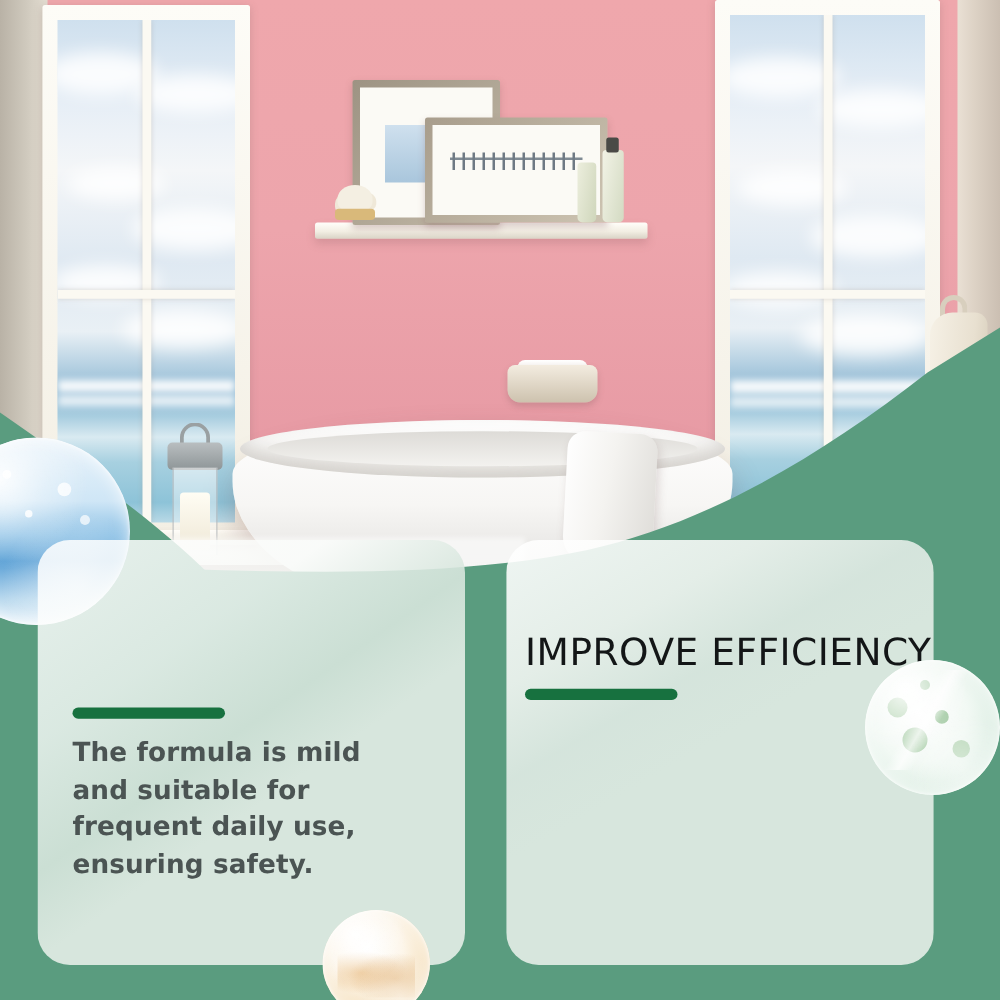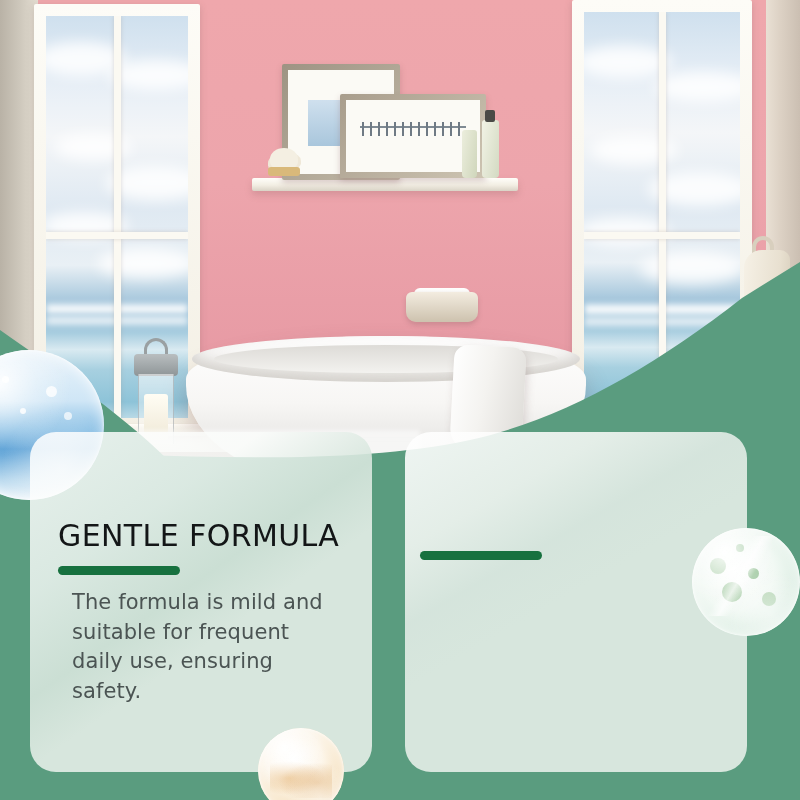--- a/index.html
+++ b/index.html
@@ -304,28 +304,28 @@
     <div style="position:absolute;left:110px;top:62px;width:8px;height:8px;border-radius:50%;background:rgba(255,255,255,.7);"></div>
     <div class="gloss"></div>
     <div class="ring"></div>
   </div>
 
   <div class="card" style="left:30px;top:432px;width:342px;height:340px;">
 
     <div style="position:absolute;inset:0;background:
         linear-gradient(145deg, rgba(255,255,255,.86) 0%, rgba(250,252,250,.8) 28%, rgba(215,230,221,.9) 46%, #d7e6dd 58%, #d7e6dd 100%);"></div>
   </div>
-  <div class="card-title" style="left:58px;top:518px;">GENTLE FORMULA</div>
   <div class="accent-bar" style="left:58px;top:566px;width:122px;"></div>
-  <div class="card-body" style="left:72px;top:588px;width:268px;">The formula is mild and suitable for frequent daily use, ensuring safety.</div>
+  <div class="card-body" style="left:58px;top:588px;width:268px;font-weight:bold;">The formula is mild and suitable for frequent daily use, ensuring safety.</div>
 
   <div class="card" style="left:405px;top:432px;width:342px;height:340px;">
     <div style="position:absolute;inset:0;background:
         linear-gradient(150deg, rgba(255,255,255,.9) 0%, rgba(252,252,250,.85) 22%, rgba(226,236,230,.9) 36%, #d7e6dd 48%, #d7e6dd 100%);"></div>
   </div>
+  <div class="card-title" style="left:420px;top:505px;">IMPROVE EFFICIENCY</div>
   <div class="accent-bar" style="left:420px;top:551px;width:122px;"></div>
 
   <div class="bubble" style="left:692px;top:528px;width:108px;height:108px;">
     <div style="position:absolute;inset:0;background:
         radial-gradient(circle at 40% 40%, #ffffff 0%, #f2f9f4 42%, #dceee3 70%, #c6e2d4 100%);"></div>
     <div style="position:absolute;left:18px;top:30px;width:16px;height:16px;border-radius:50%;background:rgba(124,180,120,.55);"></div>
     <div style="position:absolute;left:30px;top:54px;width:20px;height:20px;border-radius:50%;background:rgba(110,172,108,.5);"></div>
     <div style="position:absolute;left:56px;top:40px;width:11px;height:11px;border-radius:50%;background:rgba(96,164,96,.6);"></div>
     <div style="position:absolute;left:70px;top:64px;width:14px;height:14px;border-radius:50%;background:rgba(124,180,120,.5);"></div>
     <div style="position:absolute;left:44px;top:16px;width:8px;height:8px;border-radius:50%;background:rgba(96,164,96,.55);"></div>

